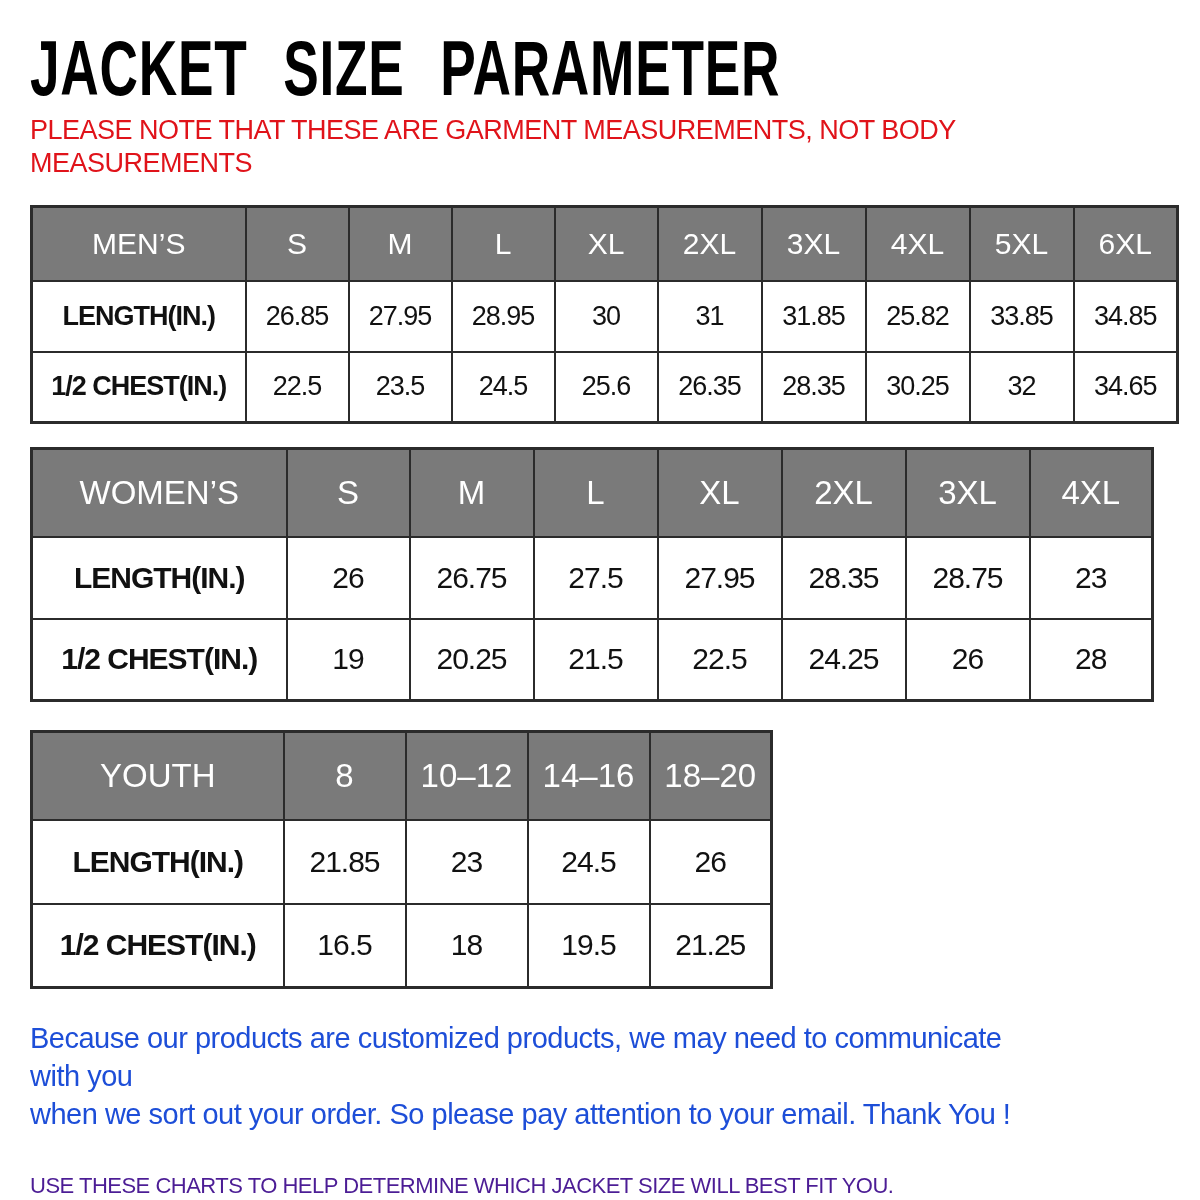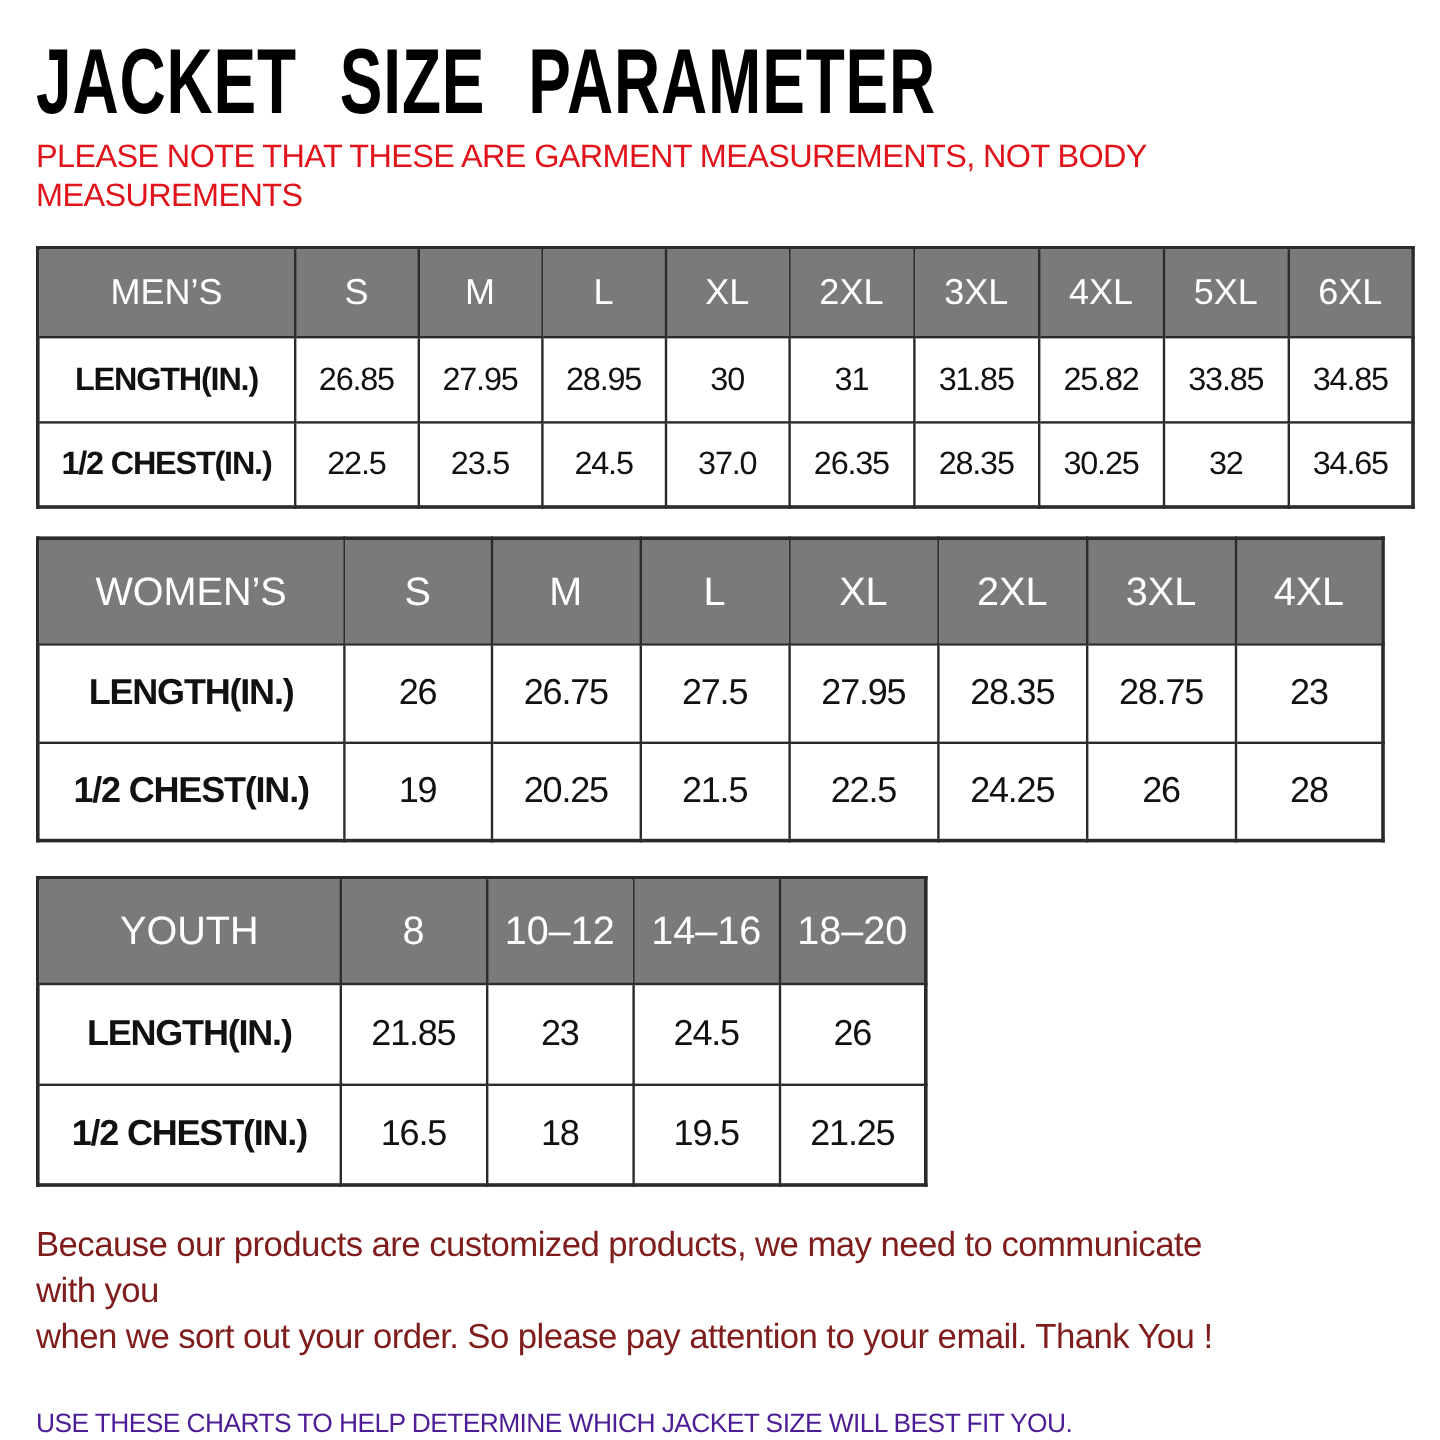--- a/index.html
+++ b/index.html
@@ -68,21 +68,21 @@
   .t-womens td.lbl { font-weight: bold; font-size: 29px; letter-spacing: -0.5px; }
   
   .t-youth { width: 740px; margin-top: 28px; }
   .t-youth tr.head td { height: 88px; font-size: 33px; text-align: center; }
   .t-youth tr.data td { height: 84px; font-size: 30px; letter-spacing: -1px; }
   .t-youth td.lbl { font-weight: bold; font-size: 29px; letter-spacing: -0.5px; }
 
   
   .footer {
     margin-top: 30px;
-    color: #7f1d1d;
+    color: #1d4ed8;
     font-size: 29px;
     line-height: 38px;
     letter-spacing: -0.5px;
   }
   .footer-caps {
     margin-top: 36px;
     color: #4c1d95;
     font-size: 22px;
     line-height: 34px;
     letter-spacing: -0.5px;
@@ -138,21 +138,21 @@
       <td>31.85</td>
       <td>25.82</td>
       <td>33.85</td>
       <td>34.85</td>
     </tr>
     <tr class="data">
       <td class="lbl">1/2 CHEST(IN.)</td>
       <td>22.5</td>
       <td>23.5</td>
       <td>24.5</td>
-      <td>37.0</td>
+      <td>25.6</td>
       <td>26.35</td>
       <td>28.35</td>
       <td>30.25</td>
       <td>32</td>
       <td>34.65</td>
     </tr>
   </tbody>
     </table>
 
   <table class="t-womens">

